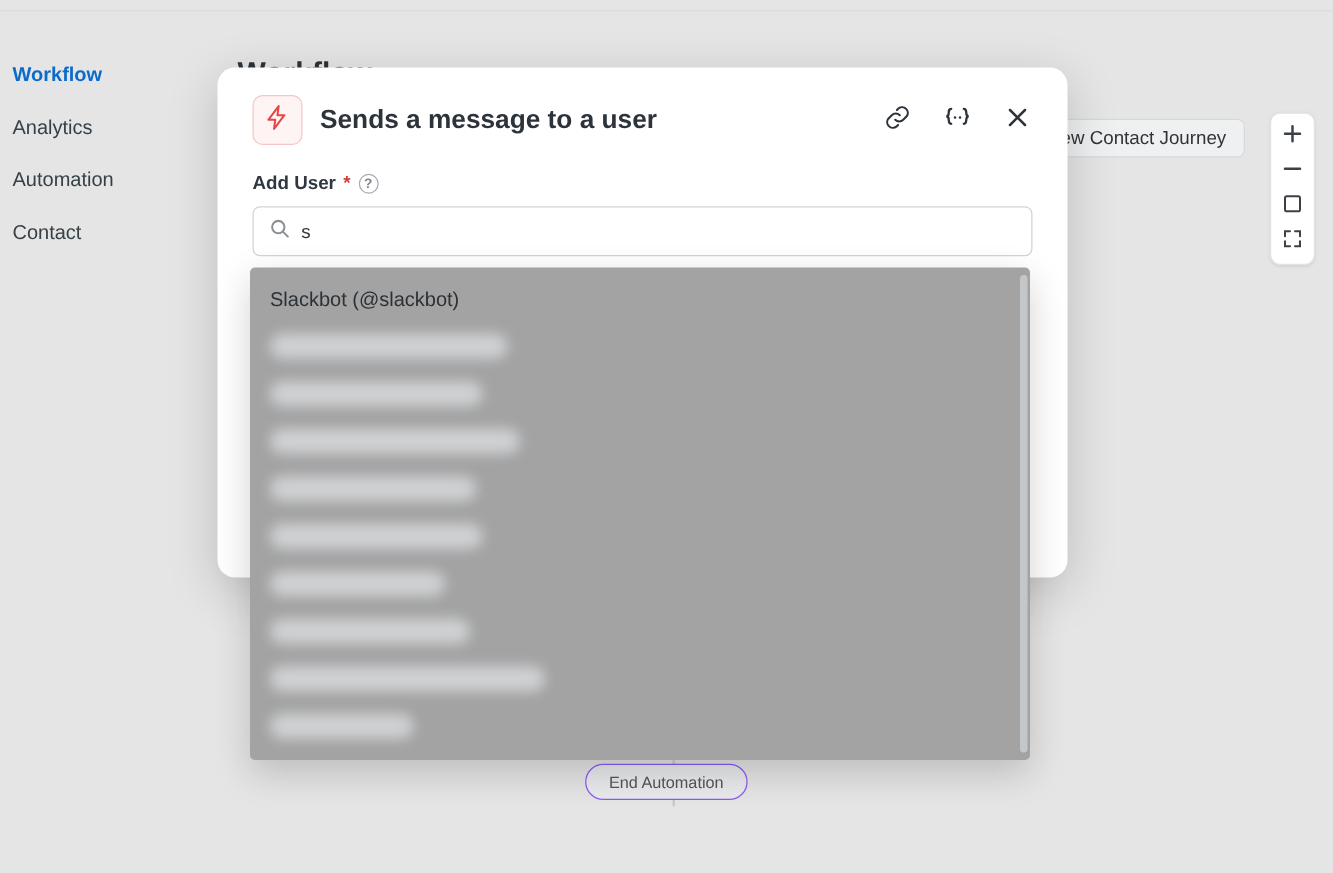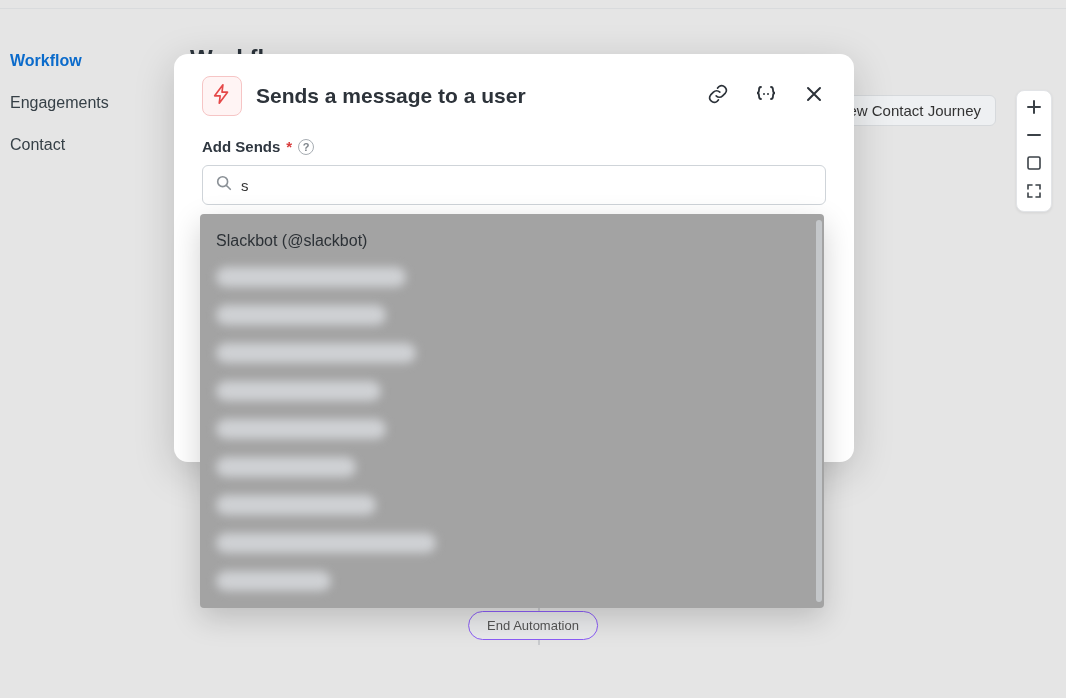--- a/index.html
+++ b/index.html
@@ -93,21 +93,22 @@
     background:#0d6efd; border-radius:0 6px 6px 0; z-index:2;
   }
 </style>
 </head>
 <body>
 
 <div class="top-rule"></div>
 
 <nav class="sidebar">
   <div class="side-item active">Workflow</div>
-  <div class="side-item">Engagements</div>
+  <div class="side-item">Analytics</div>
+  <div class="side-item">Automation</div>
   <div class="side-item">Contact</div>
 </nav>
 
 <h1 class="page-title">Workflow</h1>
 
 <button class="preview-btn">iew Contact Journey</button>
 <div class="zoom-panel">
   <div class="zoom-btn">
     <span>
       <svg width="16" height="16" viewBox="0 0 16 16">
@@ -174,21 +175,21 @@
     <div class="hicon">
       <span>
         <svg width="20" height="20" viewBox="0 0 20 20">
             <path d="M4 4l12 12M16 4 4 16" stroke="#2d333a" stroke-width="2" stroke-linecap="round"></path>
           </svg>
       </span>
     </div>
   </div>
 
   <div class="field-label">
-    <span>Add Sends</span>
+    <span>Add User</span>
     <span class="req">*</span>
     <span class="help-circ">?</span>
   </div>
 
   <div class="search-wrap">
     <span class="mag">
       <svg width="18" height="18" viewBox="0 0 20 20">
           <circle cx="8.5" cy="8.5" r="5.5" fill="none" stroke="#8a9096" stroke-width="1.8"></circle>
           <path d="M13 13l4 4" stroke="#8a9096" stroke-width="1.8" stroke-linecap="round"></path>
         </svg>

